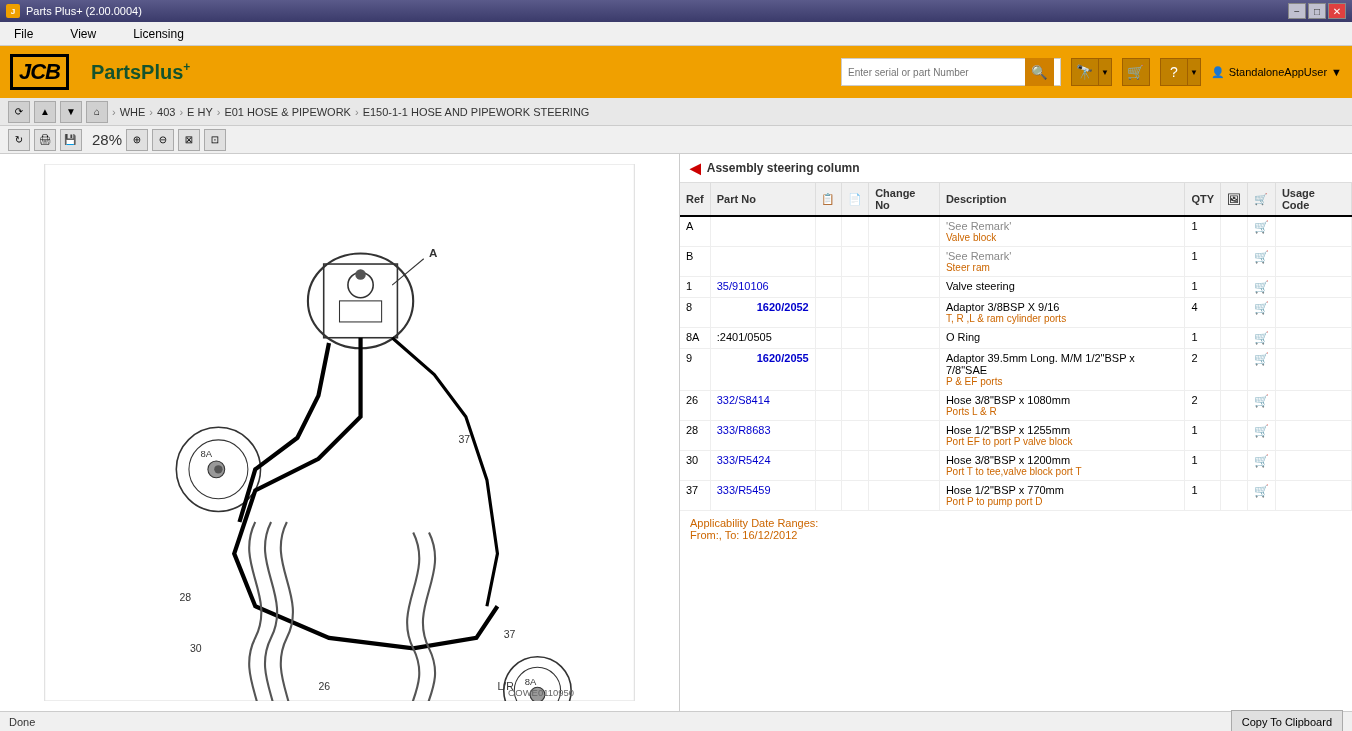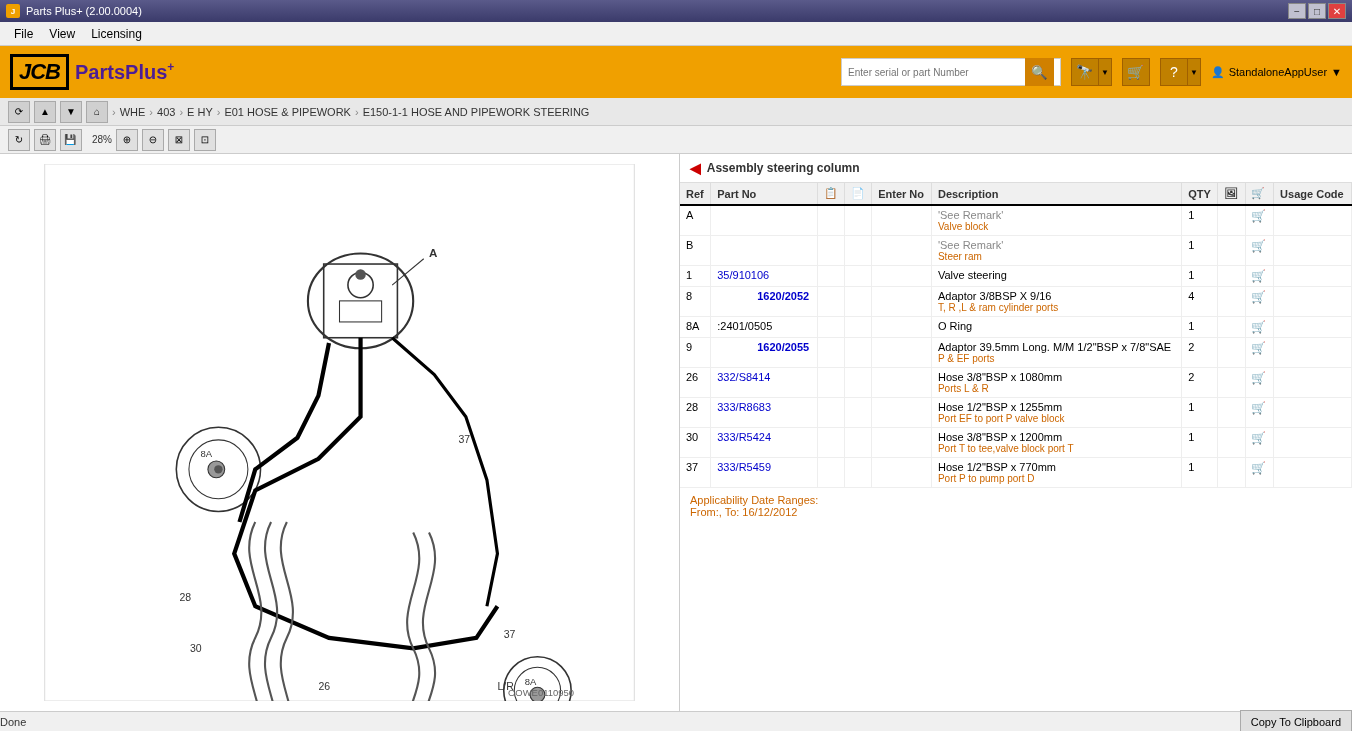--- a/index.html
+++ b/index.html
@@ -22,21 +22,21 @@
     .title-btn { width: 18px; height: 16px; border: 1px solid #888; background: #c0c0d0; color: #333; font-size: 10px; cursor: pointer; display: flex; align-items: center; justify-content: center; }
     .title-btn.close { background: #e04040; color: white; }
 
     
     .menu-bar {
       background: #f0f0f0;
       height: 24px;
       display: flex;
       align-items: center;
       padding: 0 6px;
-      gap: 0;
+      gap: 21px;
       border-bottom: 1px solid #ccc;
       font-size: 12px;
     }
     .menu-item { padding: 2px 8px; cursor: pointer; }
 
     
     .header {
       background: #f0a000;
       height: 52px;
       display: flex;
@@ -56,21 +56,22 @@
       padding: 2px 6px;
       font-size: 22px;
       font-weight: 900;
       color: #000;
       font-style: italic;
       letter-spacing: -1px;
     }
     .parts-plus {
       font-size: 20px;
       font-weight: bold;
-      color: #4c1d95;
+      color: #14532d;
+      margin-left: 16px;
     }
     .parts-plus sup { font-size: 12px; }
     .header-spacer { flex: 1; }
     .search-box {
       display: flex;
       align-items: center;
       background: white;
       border: 1px solid #ccc;
       height: 28px;
       padding: 0 6px;
@@ -133,21 +134,21 @@
       border-bottom: 1px solid #ccc;
     }
     .tool-btn {
       width: 22px; height: 22px;
       background: #e0e0e0;
       border: 1px solid #aaa;
       cursor: pointer;
       display: flex; align-items: center; justify-content: center;
       font-size: 10px;
     }
-    .zoom-label { font-size: 10px; color: #333; margin-left: 6px; }
+    .zoom-label { font-size: 15px; color: #333; margin-left: 6px; }
 
     
     .main-content {
       display: flex;
       height: calc(731px - 22px - 24px - 52px - 28px - 28px - 20px);
     }
 
     
     .diagram-pane {
       width: 680px;
@@ -214,21 +215,21 @@
     .desc-sub { color: #cc6600; font-size: 10px; }
     .cart-icon { color: #666; font-size: 12px; cursor: pointer; }
     .applicability { padding: 6px 10px; color: #cc6600; font-size: 11px; }
 
     
     .status-bar {
       background: #f0f0f0;
       height: 20px;
       display: flex;
       align-items: center;
-      padding: 0 0;
+      padding: 0 9px;
       border-top: 1px solid #ccc;
       font-size: 11px;
       color: #333;
       justify-content: space-between;
     }
     .copy-btn {
       background: #e0e0e0;
       border: 1px solid #aaa;
       padding: 2px 10px;
       cursor: pointer;
@@ -427,21 +428,21 @@
     </div>
 
     <div style="overflow-y:auto; flex:1;">
       <table class="parts-table">
         <thead>
           <tr>
             <th>Ref</th>
             <th>Part No</th>
             <th>📋</th>
             <th>📄</th>
-            <th>Enter No</th>
+            <th>Change No</th>
             <th style="min-width:200px;">Description</th>
             <th>QTY</th>
             <th>🖼</th>
             <th>🛒</th>
             <th>Usage Code</th>
           </tr>
         </thead>
         <tbody id="parts-tbody">
         <tr>
               <td>A</td>

